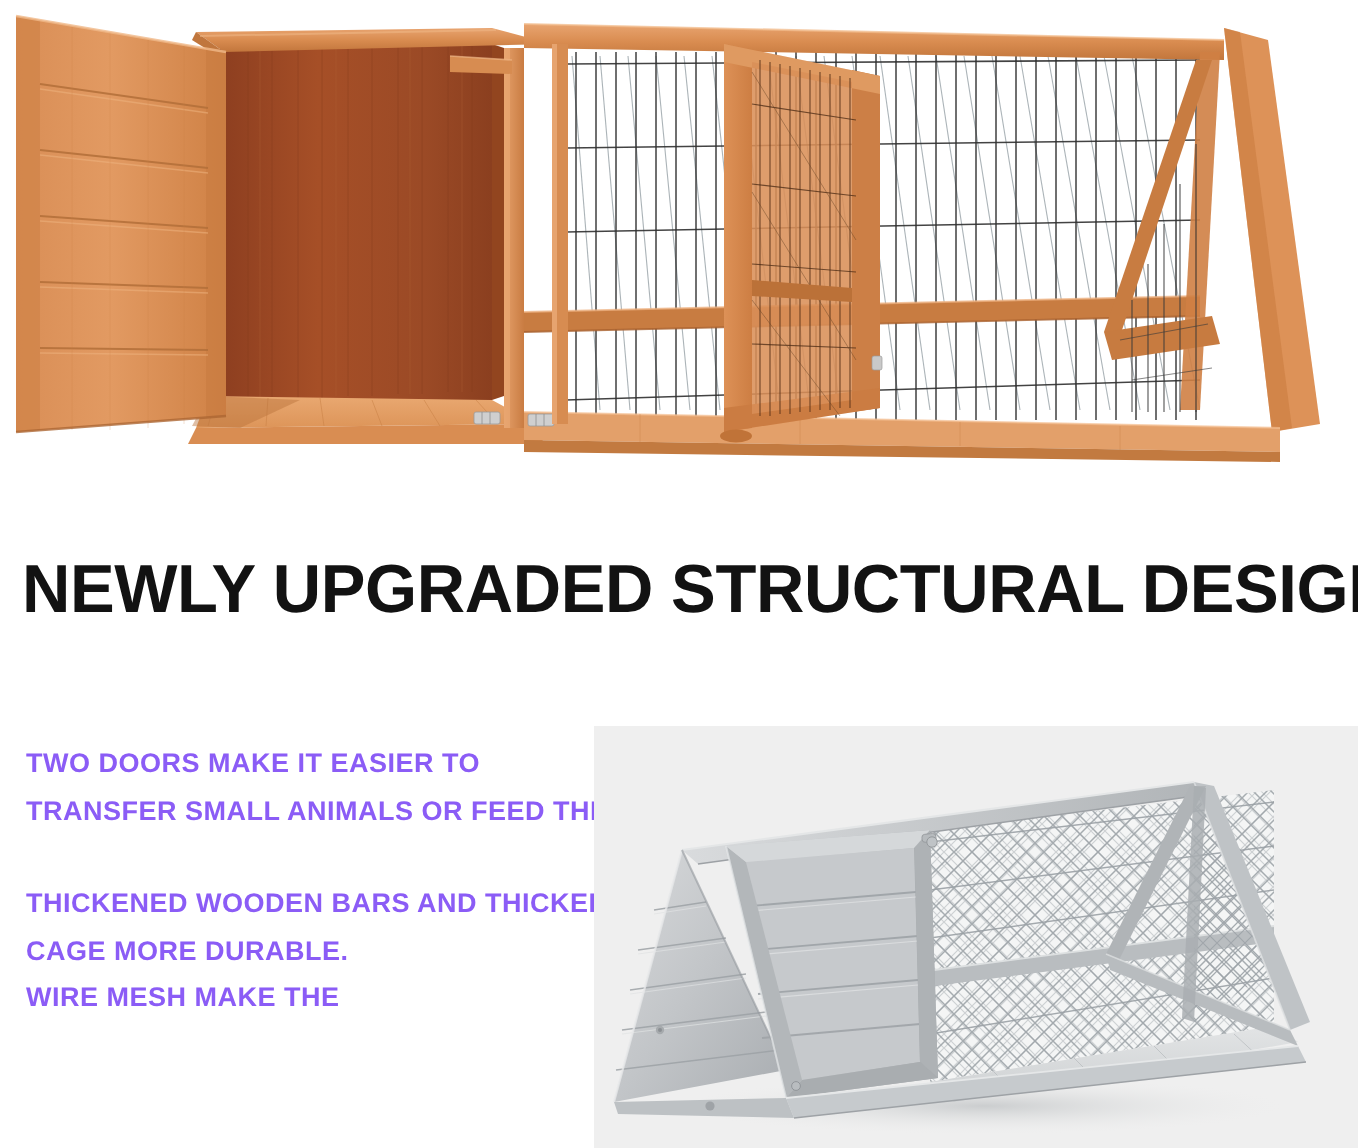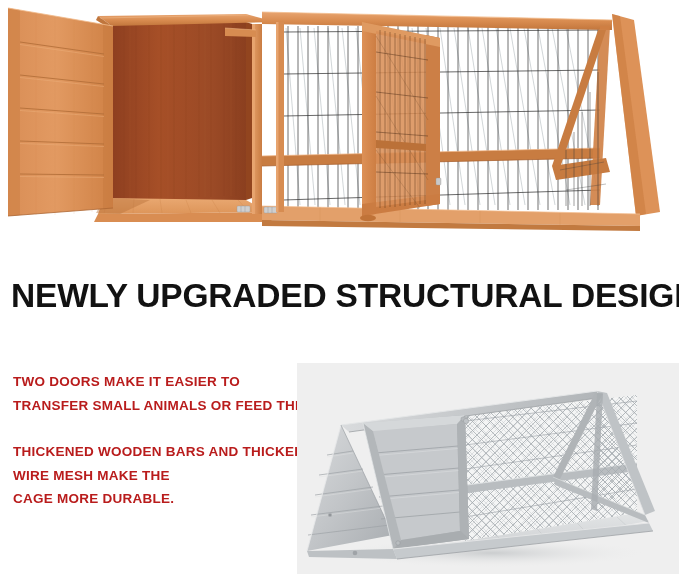--- a/index.html
+++ b/index.html
@@ -26,21 +26,21 @@
   }
 
   
   .copy{position:absolute;left:13px;top:370px;width:290px;}
   .para{margin:0;padding:0;}
   .para + .para{margin-top:23px;}
   .line{
     display:block;
     font-size:13.5px;line-height:23.5px;
     font-weight:600;letter-spacing:0.25px;
-    color:#b91c1c;white-space:nowrap;
+    color:#8b5cf6;white-space:nowrap;
   }
 
   
   .gray-panel{
     position:absolute;left:297px;top:363px;width:382px;height:211px;
     background:#efefef;overflow:hidden;
   }
   .gray-panel svg{display:block;width:382px;height:211px;}
 </style>
 </head>
@@ -372,22 +372,22 @@
 
   <div class="headline">NEWLY UPGRADED STRUCTURAL DESIGN</div>
 
   <div class="copy">
     <p class="para">
       <span class="line">TWO DOORS MAKE IT EASIER TO</span>
       <span class="line">TRANSFER SMALL ANIMALS OR FEED THEM.</span>
     </p>
     <p class="para">
       <span class="line">THICKENED WOODEN BARS AND THICKER</span>
+      <span class="line">CAGE MORE DURABLE.</span>
       <span class="line">WIRE MESH MAKE THE</span>
-      <span class="line">CAGE MORE DURABLE.</span>
     </p>
   </div>
 
   <div class="gray-panel">
     <svg viewBox="0 0 382 211" xmlns="http://www.w3.org/2000/svg">
       <defs>
         <linearGradient id="ggGable" x1="0" y1="0" x2="1" y2="1">
           <stop offset="0" stop-color="#d8dadc"></stop>
           <stop offset="0.5" stop-color="#c2c5c8"></stop>
           <stop offset="1" stop-color="#a9adb1"></stop>

